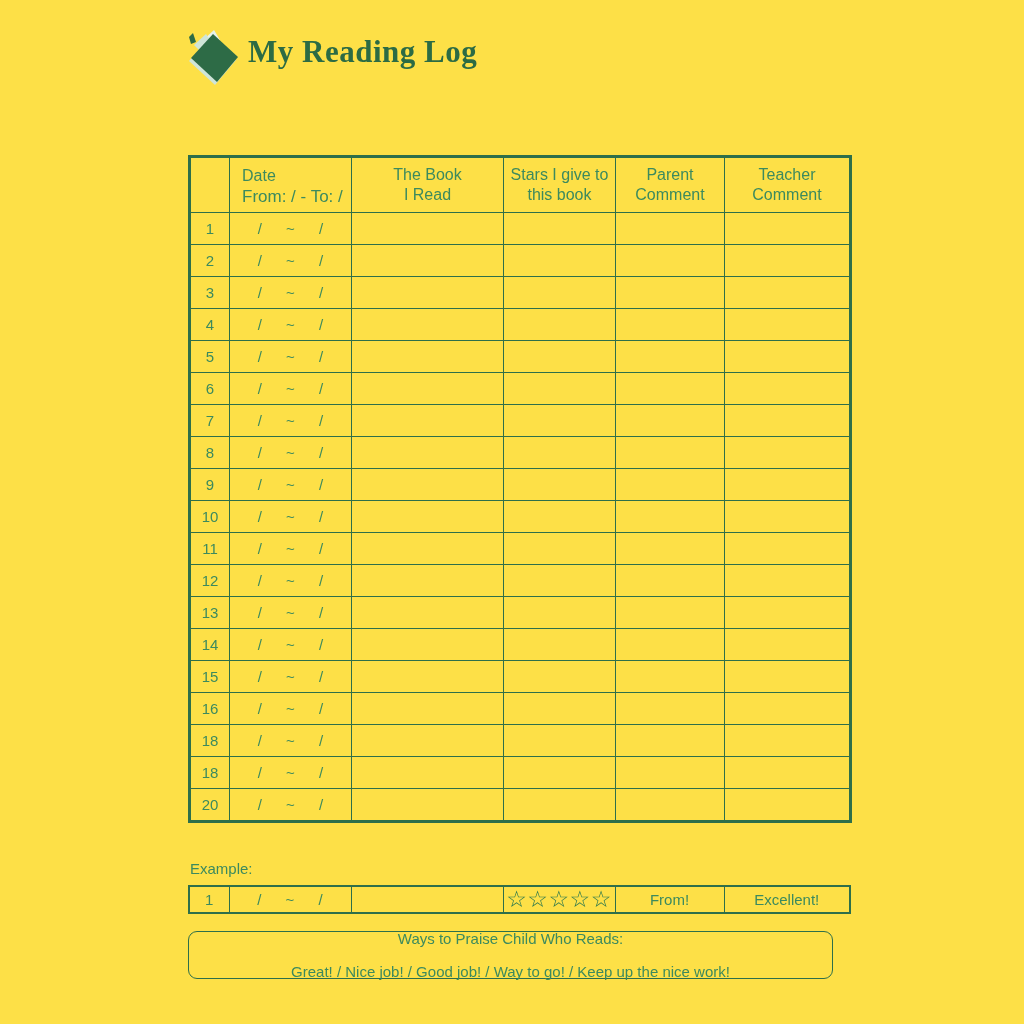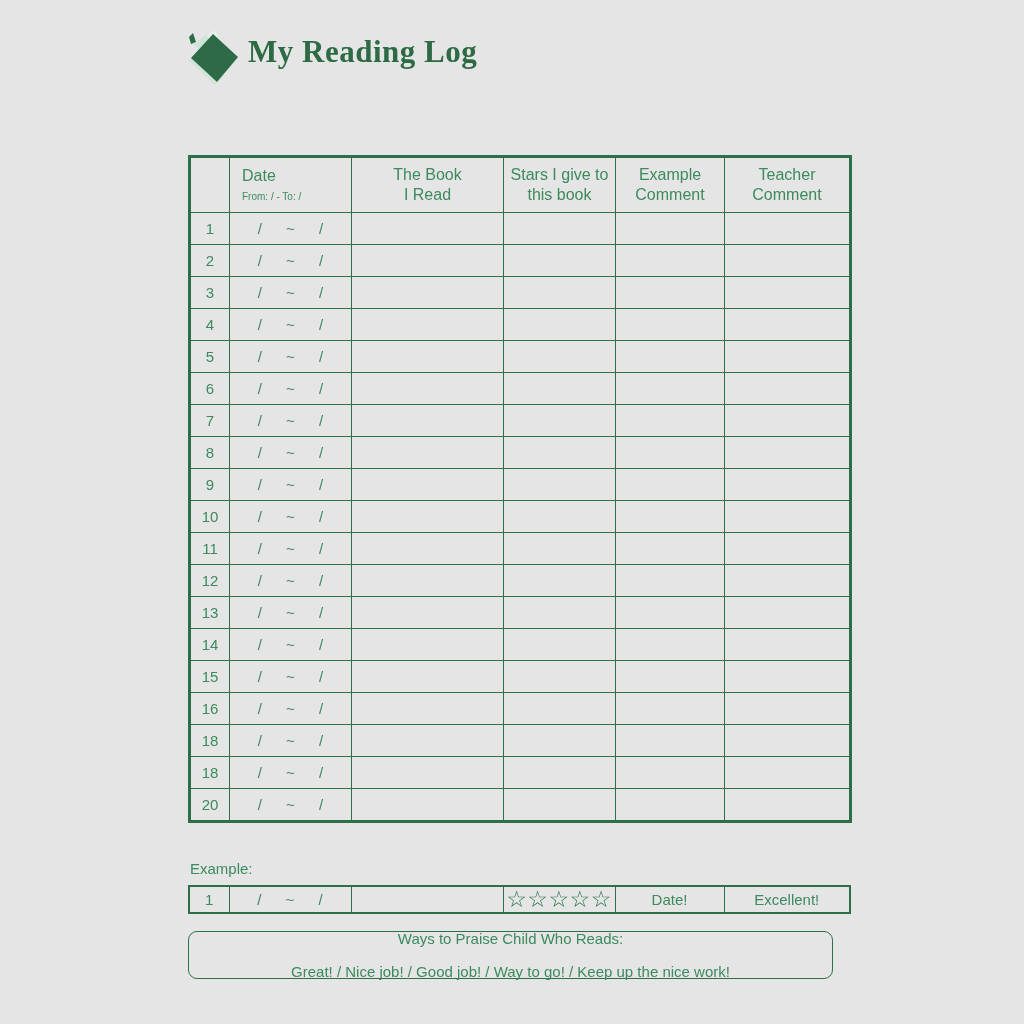--- a/index.html
+++ b/index.html
@@ -8,21 +8,21 @@
     --green-text:#3c8a5e;
     --green-cjk:#35804f;
     --page-light:#cfe5d8;
     --page-lighter:#e6f2ea;
   }
   html,body{margin:0;padding:0;}
   body{
     width:1024px;height:1024px;background:#ffffff;
     font-family:"Liberation Sans",sans-serif;
   }
-  .page{position:relative;width:1024px;height:1024px;background:#e5e5e5;overflow:hidden;}
+  .page{position:relative;width:1024px;height:1024px;background:#fde047;overflow:hidden;}
 
   
   .logo{position:absolute;left:179px;top:27px;width:60px;height:58px;}
   .title{
     position:absolute;left:248px;top:34px;
     font-family:"Liberation Serif","DejaVu Serif",serif;
     font-weight:bold;font-size:31px;color:var(--green-dark);
     letter-spacing:0.5px;
   }
 
@@ -33,21 +33,21 @@
     font-size:19px;line-height:27px;color:var(--green-cjk);
   }
 
   
   table{border-collapse:collapse;table-layout:fixed;}
   .log-table{position:absolute;left:188px;top:155px;width:646px;border:3px solid var(--green-border);}
   .log-table th,.log-table td{border:1.5px solid var(--green-border);padding:0;}
   .log-table thead th{height:54px;vertical-align:middle;text-align:center;
     font-weight:normal;color:var(--green-text);font-size:16px;line-height:20px;margin-top:48px;}
   .log-table thead th.th-date{text-align:left;padding-left:12px;}
-  .th-sub{font-size:10px;line-height:16px;margin-top:3px;}
+  .th-sub{font-size:17px;line-height:16px;margin-top:3px;}
   .log-table tbody td{height:31px;text-align:center;vertical-align:middle;
     color:var(--green-text);font-size:15px;}
   td.col-date,th.col-date-cell{white-space:pre;}
   .date-val{word-spacing:20px;}
 
   .col-num{width:40px;}
   .col-date{width:122px;}
   .col-book{width:152px;}
   .col-stars{width:112px;}
   .col-parent{width:109px;}
@@ -107,21 +107,21 @@
         </th>
         <th class="col-book">
           <div>The Book</div>
           <div>I Read</div>
         </th>
         <th class="col-stars">
           <div>Stars I give to</div>
           <div>this book</div>
         </th>
         <th class="col-parent">
-          <div>Example</div>
+          <div>Parent</div>
           <div>Comment</div>
         </th>
         <th class="col-teacher">
           <div>Teacher</div>
           <div>Comment</div>
         </th>
       </tr>
     </thead>
     <tbody>
         <tr>
@@ -288,21 +288,21 @@
       <col class="col-stars">
         <col class="col-parent">
         <col class="col-teacher">
     </colgroup>
     <tbody>
       <tr>
         <td class="col-num">1</td>
         <td class="col-date"><span class="date-val">/ ~ /</span></td>
         <td class="col-book"></td>
         <td class="col-stars"><span class="stars">☆☆☆☆☆</span></td>
-        <td class="col-parent">Date!</td>
+        <td class="col-parent">From!</td>
         <td class="col-teacher">Excellent!</td>
       </tr>
     </tbody>
   </table>
 
   <div class="praise-box">
     <div class="praise-line">Ways to Praise Child Who Reads:</div>
     <div class="praise-line">Great! / Nice job! / Good job! / Way to go! / Keep up the nice work!</div>
   </div>
 

